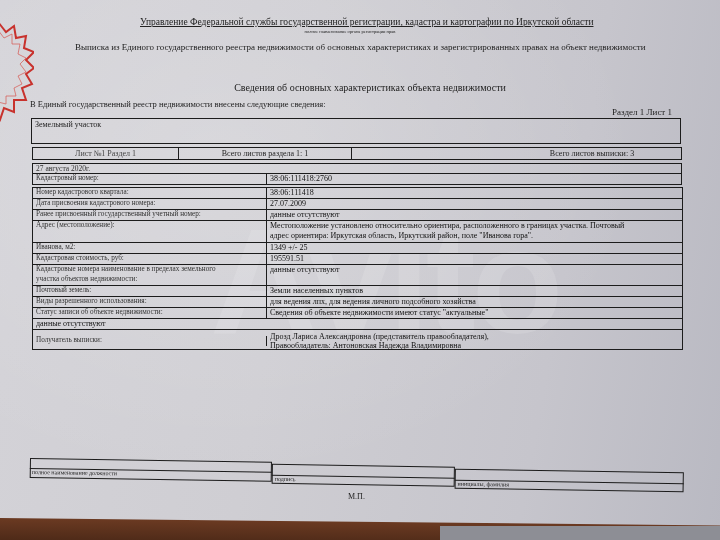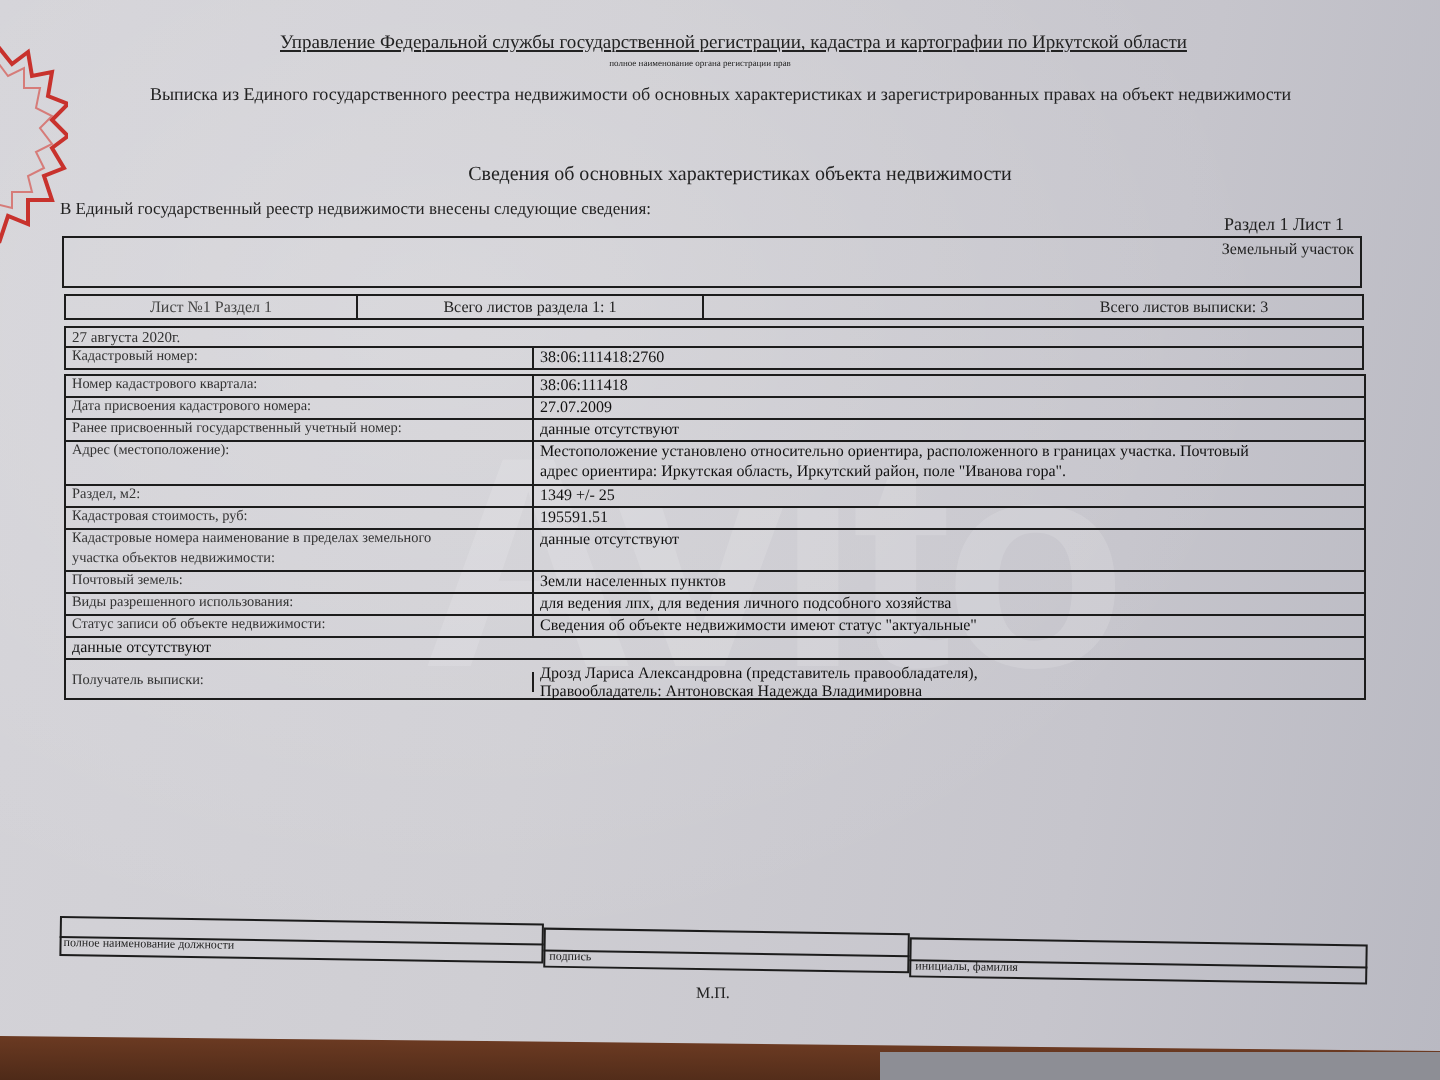--- a/index.html
+++ b/index.html
@@ -48,21 +48,21 @@
     position: absolute; left: 612px; top: 107px; font-size: 9px; white-space: nowrap;
   }
   .box {
     position: absolute; border: 1.4px solid #1c1c1c; box-sizing: border-box;
   }
   .box-row {
     border-bottom: 1.3px solid #1c1c1c; box-sizing: border-box;
     font-size: 8px; line-height: 11px; padding: 0 3px; white-space: nowrap; overflow: hidden;
   }
   .box-row:last-child { border-bottom: none; }
-  .center { text-align: right; }
+  .center { text-align: left; }
   .meta { display: flex; height: 100%; }
   .meta > div {
     border-right: 1.3px solid #1c1c1c; box-sizing: border-box;
     font-size: 8px; line-height: 11px; text-align: center; white-space: nowrap; overflow: hidden;
   }
   .meta > div:last-child { border-right: none; }
   .grid-row { display: flex; border-bottom: 1.2px solid #1c1c1c; box-sizing: border-box; }
   .grid-row:last-child { border-bottom: none; align-items: center; }
   .lbl {
     width: 234px; flex: none; border-right: 1.2px solid #1c1c1c; box-sizing: border-box;
@@ -137,21 +137,21 @@
     <div class="val">данные отсутствуют</div>
   </div>
   <div class="grid-row" style="height:22px;">
     <div class="lbl">Адрес (местоположение):</div>
     <div class="val">
       <div>Местоположение установлено относительно ориентира, расположенного в границах участка. Почтовый</div>
       <div>адрес ориентира: Иркутская область, Иркутский район, поле "Иванова гора".</div>
     </div>
   </div>
   <div class="grid-row" style="height:11px;">
-    <div class="lbl">Раздел, м2:</div>
+    <div class="lbl">Иванова, м2:</div>
     <div class="val">1349 +/- 25</div>
   </div>
   <div class="grid-row" style="height:11px;">
     <div class="lbl">Кадастровая стоимость, руб:</div>
     <div class="val">195591.51</div>
   </div>
   <div class="grid-row" style="height:21px;">
     <div class="lbl">
       <div>Кадастровые номера наименование в пределах земельного</div>
       <div>участка объектов недвижимости:</div>

